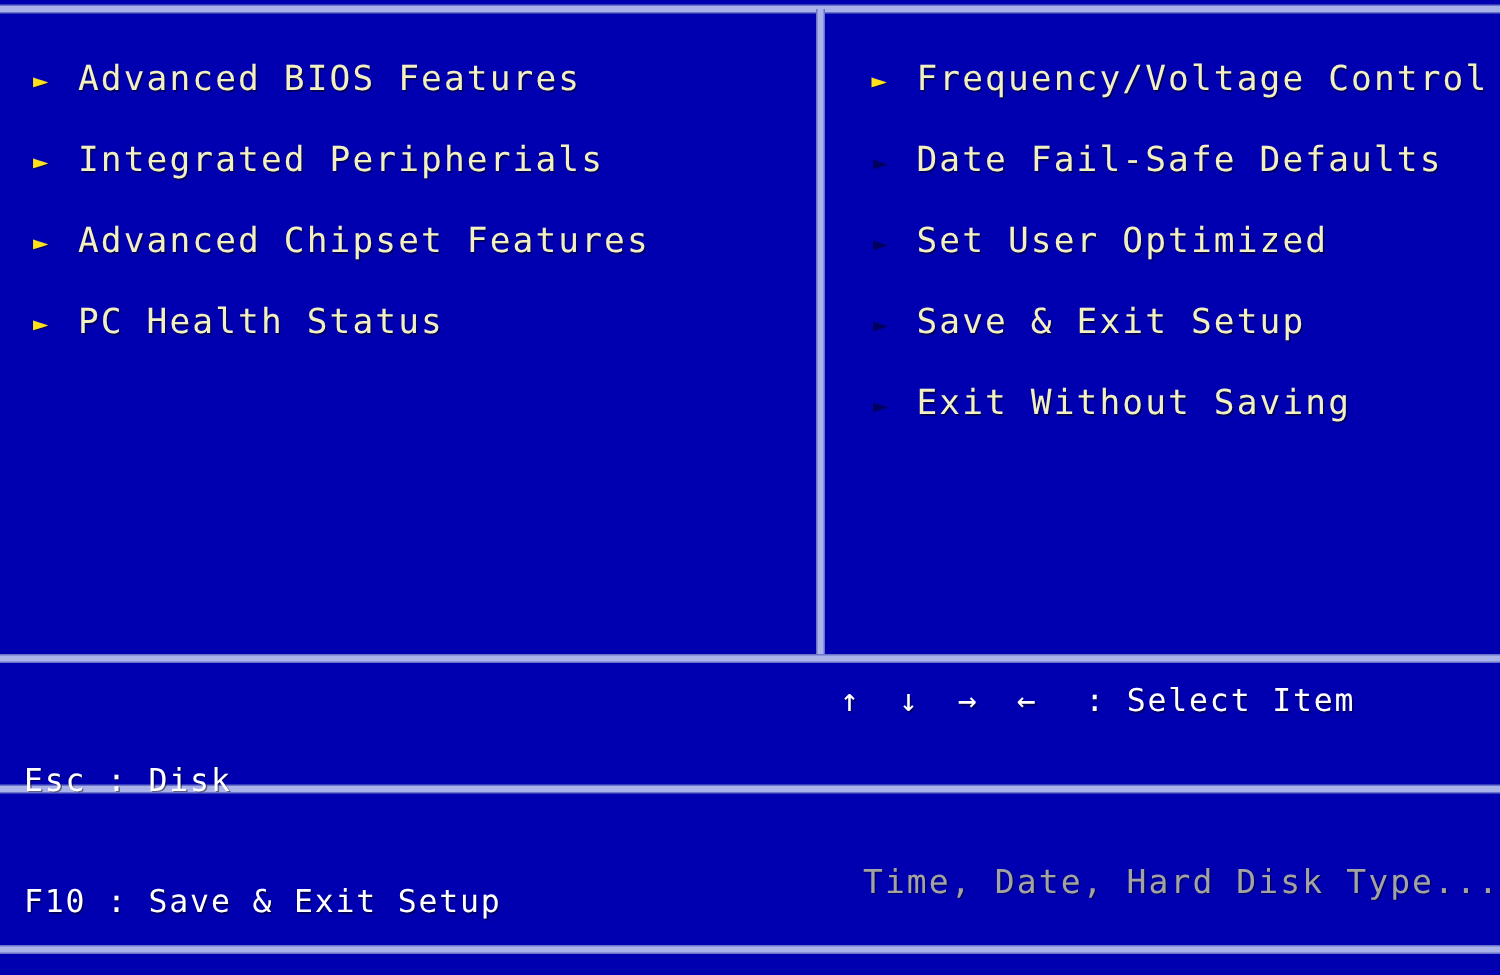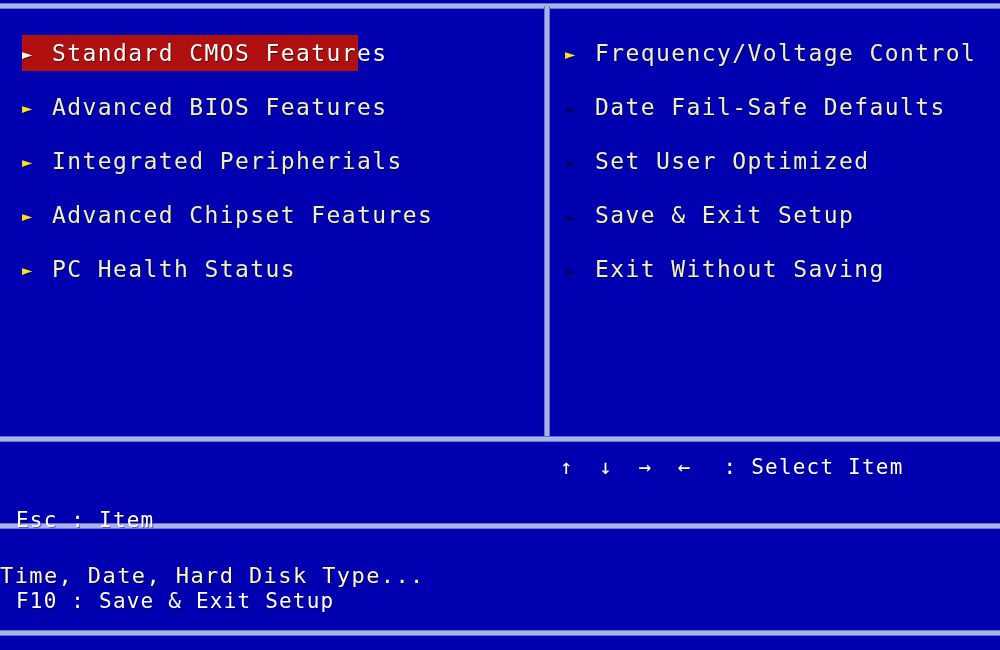--- a/index.html
+++ b/index.html
@@ -51,21 +51,21 @@
     position: relative;
     height: 54px;
     line-height: 54px;
     white-space: pre;
     font-size: 23px;
     letter-spacing: 1.4px;
     color: #f2f0c0;
     text-shadow: 1px 1px 0 rgba(0,0,0,0.45);
   }
   #menu-left  .menu-item { padding-left: 22px; }
-  #menu-right .menu-item { padding-left: 20px; }
+  #menu-right .menu-item { padding-left: 36px; }
 
   .item-bullet {
     display: inline-block;
     width: 30px;
     color: #ffe11a;
     font-size: 17px;
     vertical-align: 1px;
   }
   .item-bullet.blank { color: transparent; }
 
@@ -110,58 +110,57 @@
     white-space: pre;
     text-shadow: 1px 1px 0 rgba(0,0,0,0.45);
   }
   #keyhelp-right .arrow-keys { letter-spacing: 7px; }
   #keyhelp-right .select-label { margin-left: 26px; margin-top: 25px; }
 
   
   #hint-line {
     position: absolute;
     left: 0;
-    top: 563px;
+    top: 576px;
     width: 1000px;
-    text-align: left;
-    color: #fef9c3;
+    text-align: right;
+    color: #a3a3a3;
     font-size: 22px;
     letter-spacing: 1.4px;
     white-space: pre;
     text-shadow: 1px 1px 0 rgba(0,0,0,0.45);
   }
 </style>
 </head>
 <body>
 
 <div id="screen">
 
   <div class="rule-h" id="rule-top"></div>
   <div class="rule-v" id="rule-divider"></div>
   <div class="rule-h" id="rule-mid"></div>
   <div class="rule-h" id="rule-lower"></div>
   <div class="rule-h" id="rule-bottom"></div>
 
   <div class="menu-col" id="menu-left">
-      <div class="menu-item selected"><span class="item-hl" style="width: 336px;"></span><span class="item-bullet">►</span><span class="item-label">Standard CMOS Features</span></div>
       <div class="menu-item"><span class="item-bullet">►</span><span class="item-label">Advanced BIOS Features</span></div>
       <div class="menu-item"><span class="item-bullet">►</span><span class="item-label">Integrated Peripherials</span></div>
       <div class="menu-item"><span class="item-bullet">►</span><span class="item-label">Advanced Chipset Features</span></div>
       <div class="menu-item"><span class="item-bullet">►</span><span class="item-label">PC Health Status</span></div>
     </div>
   <div class="menu-col" id="menu-right">
       <div class="menu-item"><span class="item-bullet">►</span><span class="item-label">Frequency/Voltage Control</span></div>
       <div class="menu-item"><span class="item-bullet blank">►</span><span class="item-label">Date Fail-Safe Defaults</span></div>
       <div class="menu-item"><span class="item-bullet blank">►</span><span class="item-label">Set User Optimized</span></div>
       <div class="menu-item"><span class="item-bullet blank">►</span><span class="item-label">Save &amp; Exit Setup</span></div>
       <div class="menu-item"><span class="item-bullet blank">►</span><span class="item-label">Exit Without Saving</span></div>
     </div>
 
   <div id="keyhelp-left">
-    <div>Esc : Item</div>
+    <div>Esc : Disk</div>
     <div>F10 : Save &amp; Exit Setup</div>
   </div>
 
   <div id="keyhelp-right"><span class="arrow-keys">↑ ↓ → ←</span><span class="select-label">: Select Item</span></div>
 
   <div id="hint-line">Time, Date, Hard Disk Type...</div>
 
 </div>
 
 </body></html>

